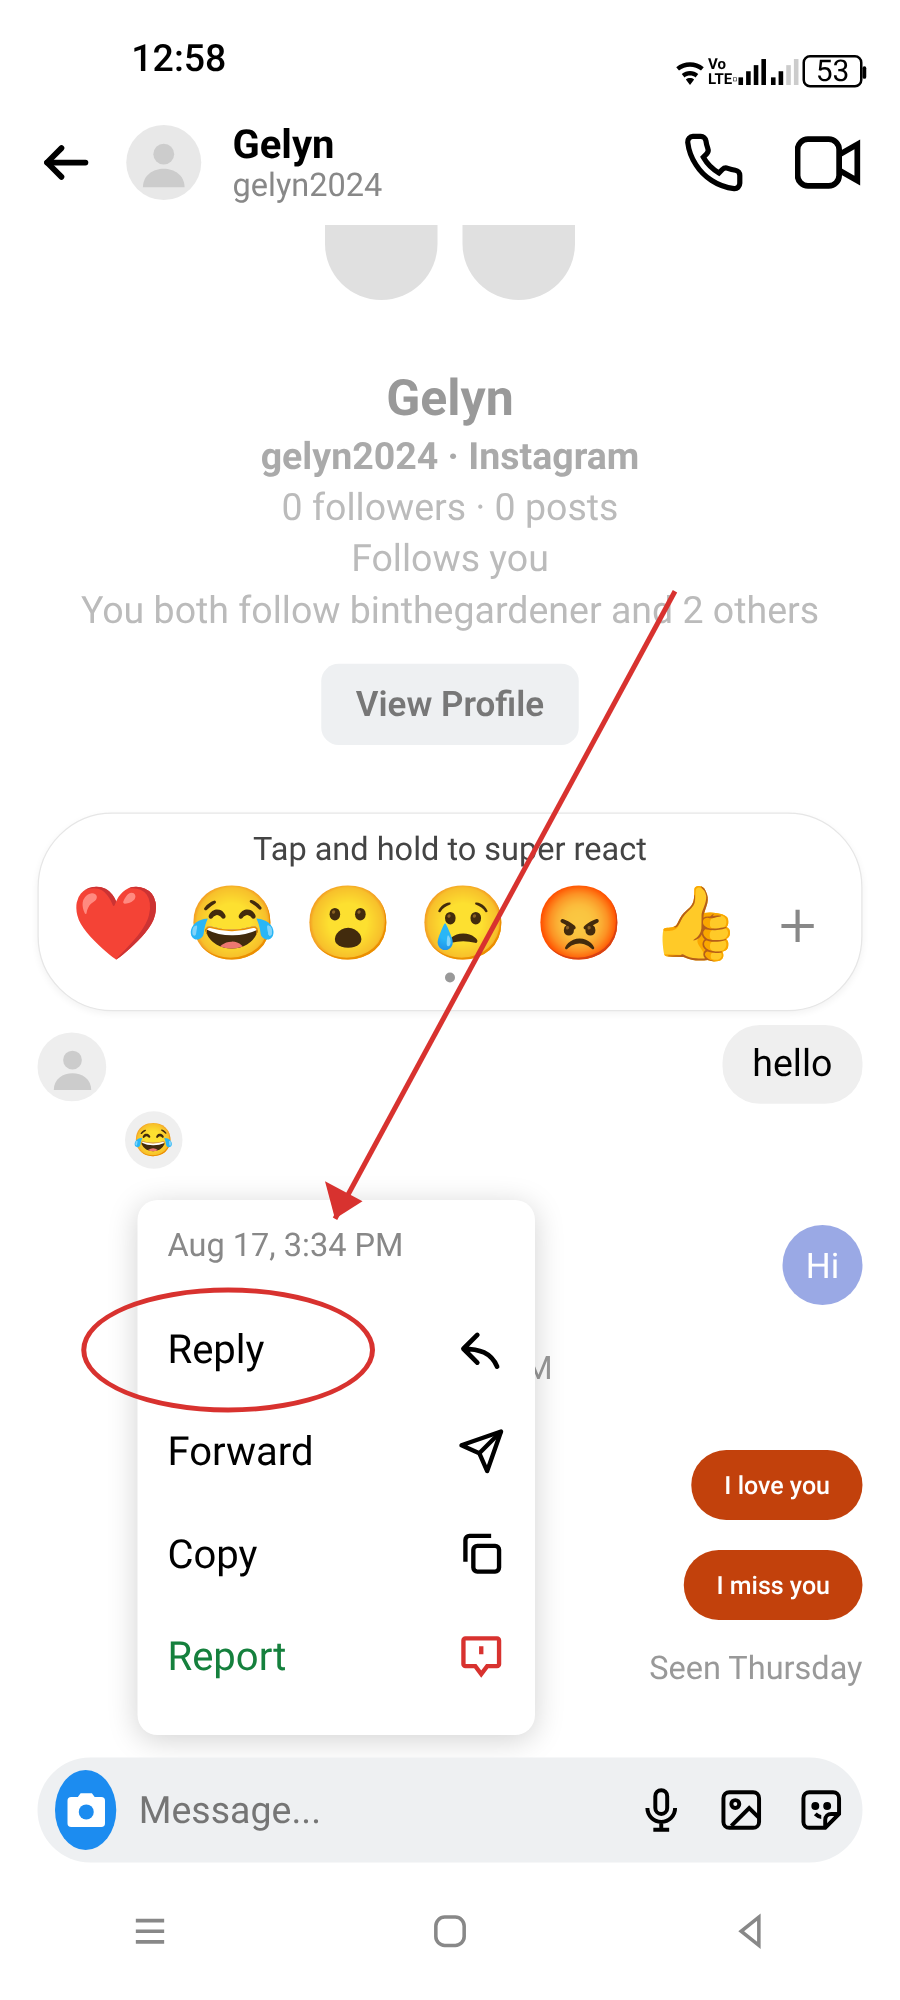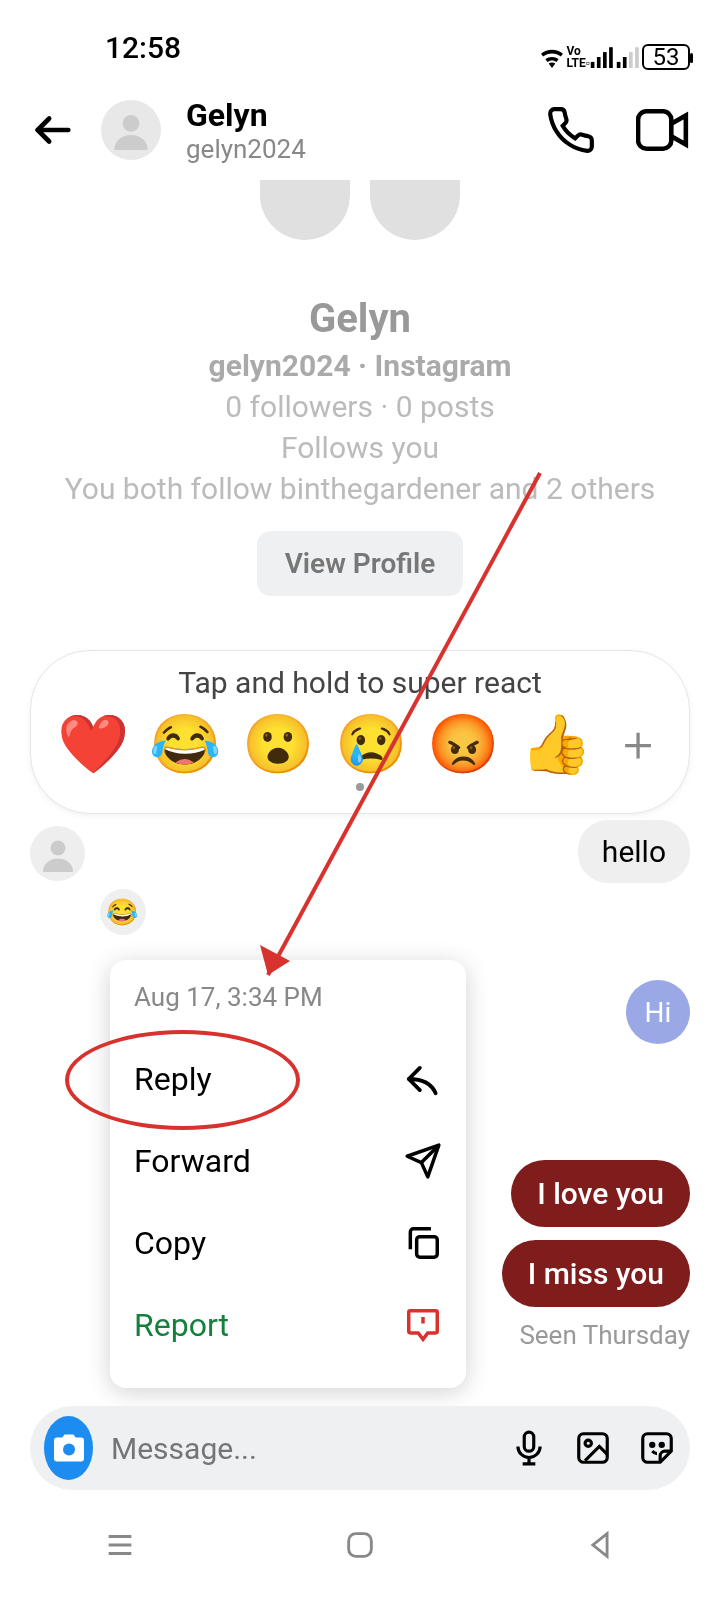--- a/index.html
+++ b/index.html
@@ -27,44 +27,44 @@
   .avatar-big .half{ width:90px; height:60px; background:#e0e0e0; border-radius:0 0 50px 50px;}
   .p-name{ font-size:40px; font-weight:700; color:#999; margin-top:10px;}
   .p-sub{ font-size:30px; color:#aaa; margin-top:6px;font-weight:bold;}
   .p-stats{ font-size:30px; color:#bbb; margin-top:6px;}
   .p-follows{ font-size:30px; color:#bbb; margin-top:6px;}
   .p-mutual{ font-size:30px; color:#bbb; margin-top:6px; padding:0 20px;}
   .view-profile{ display:inline-block; margin-top:25px; background:#eef0f2; color:#777; font-size:28px; font-weight:600; padding:16px 28px; border-radius:14px;}
 
   
   .react-bar{ position:absolute; top:650px; left:30px; right:30px; background:#fff; border:1px solid #e6e6e6; border-radius:60px; padding:14px 20px 22px; text-align:center; box-shadow:0 2px 6px rgba(0,0,0,0.05);}
-  .react-hint{ font-size:30px; color:#444; margin-bottom:10px;}
+  .react-hint{ font-size:26px; color:#444; margin-bottom:10px;}
   .react-row{ display:flex; justify-content:space-between; align-items:center; padding:0 6px;}
   .react-emoji{ font-size:58px; line-height:1;}
   .heart{ color:#e0245e;}
   .plus{ font-size:50px; color:#888; font-weight:300;}
   .dot{ width:8px; height:8px; background:#999; border-radius:50%; margin:6px auto 0;}
 
   
   .msg-area{ position:absolute; top:820px; left:30px; right:30px;}
   .msg-in-row{ display:flex; align-items:flex-start; gap:15px; margin-bottom:10px;justify-content:space-between;}
   .avatar-tiny{ width:55px; height:55px; border-radius:50%; background:#eee; display:flex; align-items:center; justify-content:center; margin-top:6px;}
   .bubble-in{ background:#efefef; color:#000; font-size:30px; padding:14px 24px; border-radius:30px; display:inline-block;}
   .reaction-under{ width:46px; height:46px; border-radius:50%; background:#efefef; display:flex; align-items:center; justify-content:center; font-size:26px; margin-left:70px; margin-top:-4px;}
 
-  .bubble-out{ background:#7f1d1d; color:#fff; font-size:30px; padding:16px 26px; border-radius:36px; display:inline-block; font-weight:500;text-align:center;}
+  .bubble-out{ background:#c2410c; color:#fff; font-size:20px; padding:16px 26px; border-radius:36px; display:inline-block; font-weight:500;text-align:center;}
   .out-small{ width:64px; height:64px; border-radius:50%; background:#9aa9e5; color:#fff; display:flex; align-items:center; justify-content:center; font-size:28px;}
   .out1{ position:absolute; top:160px; right:0;}
   .time-pm{ position:absolute; top:260px; left:373px; color:#999; font-size:26px;}
   .out2{ position:absolute; top:340px; right:0;}
   .out3{ position:absolute; top:420px; right:0;}
   .seen{ position:absolute; top:500px; right:0; color:#999; font-size:26px;}
 
   
-  .ctx{ position:absolute; top:960px; left:110px; width:356px; background:#fff; border-radius:16px; box-shadow:0 4px 24px rgba(0,0,0,0.18); padding:22px 24px;}
+  .ctx{ position:absolute; top:960px; left:110px; width:318px; background:#fff; border-radius:16px; box-shadow:0 4px 24px rgba(0,0,0,0.18); padding:22px 24px;}
   .ctx-time{ color:#888; font-size:26px; margin-bottom:26px;}
   .ctx-item{ display:flex; justify-content:space-between; align-items:center; font-size:32px; padding:22px 0; color:#000;}
   .ctx-item.report{ color:#15803d;}
   .ctx-item svg{ width:38px; height:38px;}
 
   
   .input-bar{ position:absolute; bottom:110px; left:30px; right:30px; height:84px; background:#eef0f2; border-radius:50px; display:flex; align-items:center; padding:0 14px; gap:18px;}
   .cam{ width:64px; height:64px; border-radius:50%; background:#1c8cf0; display:flex; align-items:center; justify-content:center;}
   .input-field{ flex:1; border:none; background:transparent; font-size:30px; color:#888; outline:none;}
   .input-icons{ display:flex; gap:26px; align-items:center;}

